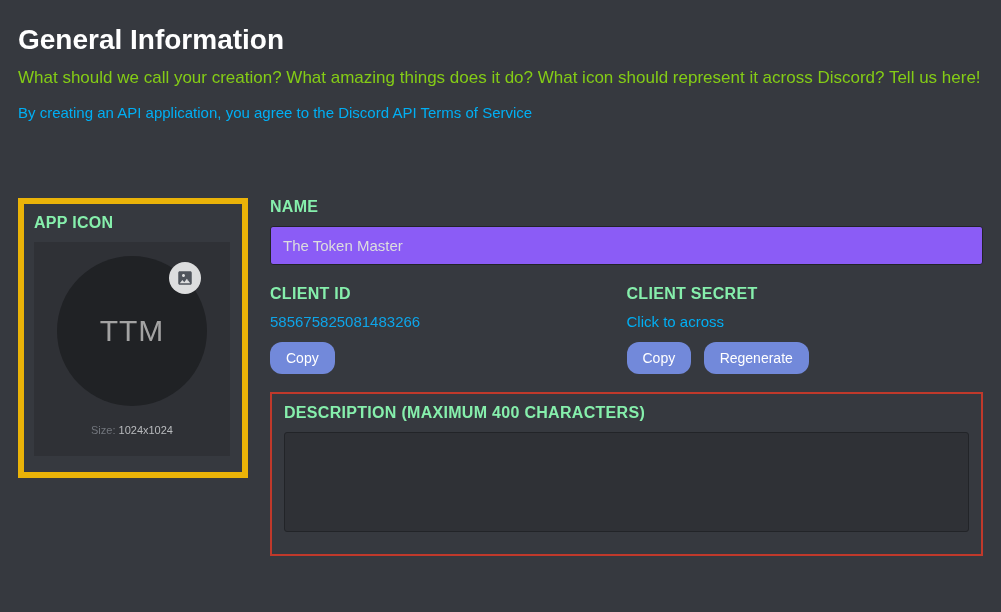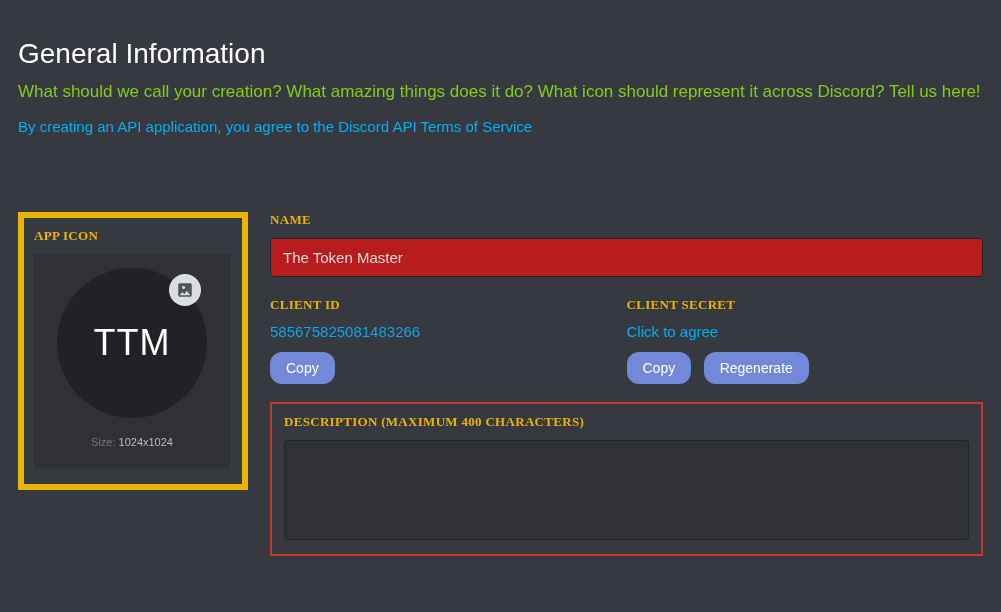--- a/index.html
+++ b/index.html
@@ -8,22 +8,22 @@
     color: #dcddde;
     font-family: -apple-system, BlinkMacSystemFont, "Segoe UI", Helvetica, Arial, sans-serif;
     width: 1001px;
     height: 612px;
     padding: 18px 18px 18px 18px;
     overflow: hidden;
   }
   h1.page-title {
     color: #ffffff;
     font-size: 28px;
-    font-weight: 400;
-    margin-top: 20px;
+    font-weight: 700;
+    margin-top: 6px;
     margin-bottom: 10px;
   }
   .subtitle {
     color: #84cc16;
     font-size: 17px;
     line-height: 1.4;
     margin-bottom: 14px;
   }
   .tos-link {
     color: #00aff4;
@@ -33,27 +33,26 @@
   }
 
   .form-grid {
     margin-top: 76px;
     display: flex;
     gap: 22px;
     align-items: flex-start;
   }
 
   .field-label {
-    color: #eab308;
-    font-size: 13px;
+    color: #86efac;
+    font-size: 16px;
     font-weight: 700;
     letter-spacing: 0.3px;
     text-transform: uppercase;
     margin-bottom: 10px;
-    font-family: Liberation Serif, serif;
   }
 
   
   .icon-panel {
     width: 230px;
     border: 6px solid #eab308;
     padding: 10px 12px 16px 10px;
     position: relative;
   }
   .icon-box {
@@ -69,22 +68,22 @@
     margin: 0 auto;
   }
   .avatar-circle {
     width: 150px;
     height: 150px;
     border-radius: 50%;
     background: #202225;
     display: flex;
     align-items: center;
     justify-content: center;
-    color: #ffffff;
-    font-size: 36px;
+    color: #a3a3a3;
+    font-size: 30px;
     font-weight: 400;
     letter-spacing: 1px;
   }
   .upload-badge {
     position: absolute;
     top: 6px;
     right: 6px;
     width: 32px;
     height: 32px;
     border-radius: 50%;
@@ -100,21 +99,21 @@
     font-size: 11px;
     color: #72767d;
   }
   .size-text b { color: #b9bbbe; font-weight: 400; text-align: center; }
 
   
   .right-col { flex: 1; }
 
   .name-input {
     width: 100%;
-    background: #b91c1c;
+    background: #8b5cf6;
     border: 1px solid #222428;
     border-radius: 3px;
     color: #dcddde;
     font-size: 15px;
     padding: 10px 12px;
     outline: none;
   }
 
   .id-secret-row {
     display: flex;
@@ -141,21 +140,21 @@
     padding: 8px 16px;
     font-size: 14px;
     font-weight: 500;
     cursor: pointer;
     margin-right: 8px;
   }
 
   .desc-panel {
     margin-top: 18px;
     border: 2px solid #c0392b;
-    padding: 10px 12px 10px 12px;
+    padding: 10px 12px 18px 12px;
   }
   .desc-textarea {
     width: 100%;
     height: 100px;
     background: #2f3136;
     border: 1px solid #222428;
     border-radius: 3px;
     color: #dcddde;
     font-size: 15px;
     padding: 10px 12px;
@@ -197,21 +196,21 @@
     <input class="name-input" type="text" value="The Token Master" style="">
 
     <div class="id-secret-row">
       <div class="id-secret-col">
         <div class="field-label">CLIENT ID</div>
         <div class="value-text">585675825081483266</div>
         <button class="btn">Copy</button>
       </div>
       <div class="id-secret-col">
         <div class="field-label">CLIENT SECRET</div>
-        <div><span class="reveal-link">Click to agree</span></div>
+        <div><span class="reveal-link">Click to across</span></div>
         <button class="btn">Copy</button>
         <button class="btn">Regenerate</button>
       </div>
     </div>
 
     <div class="desc-panel">
       <div class="field-label">DESCRIPTION (MAXIMUM 400 CHARACTERS)</div>
       <textarea class="desc-textarea" style=""></textarea>
     </div>
   </div>

